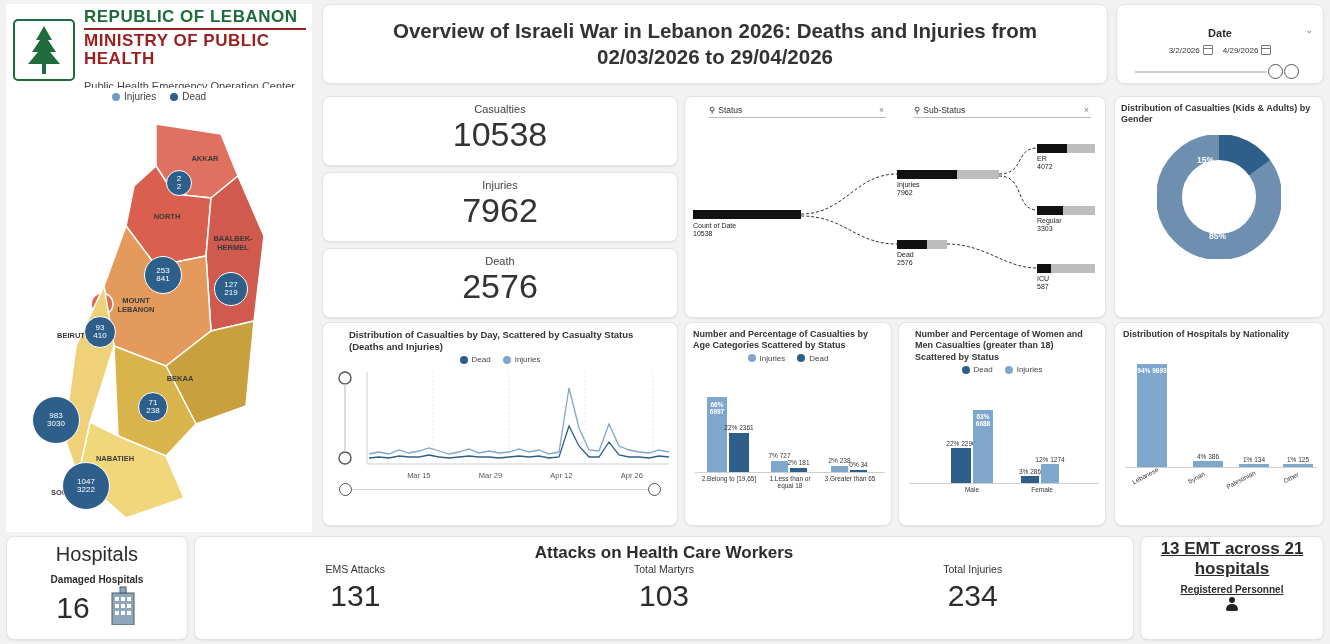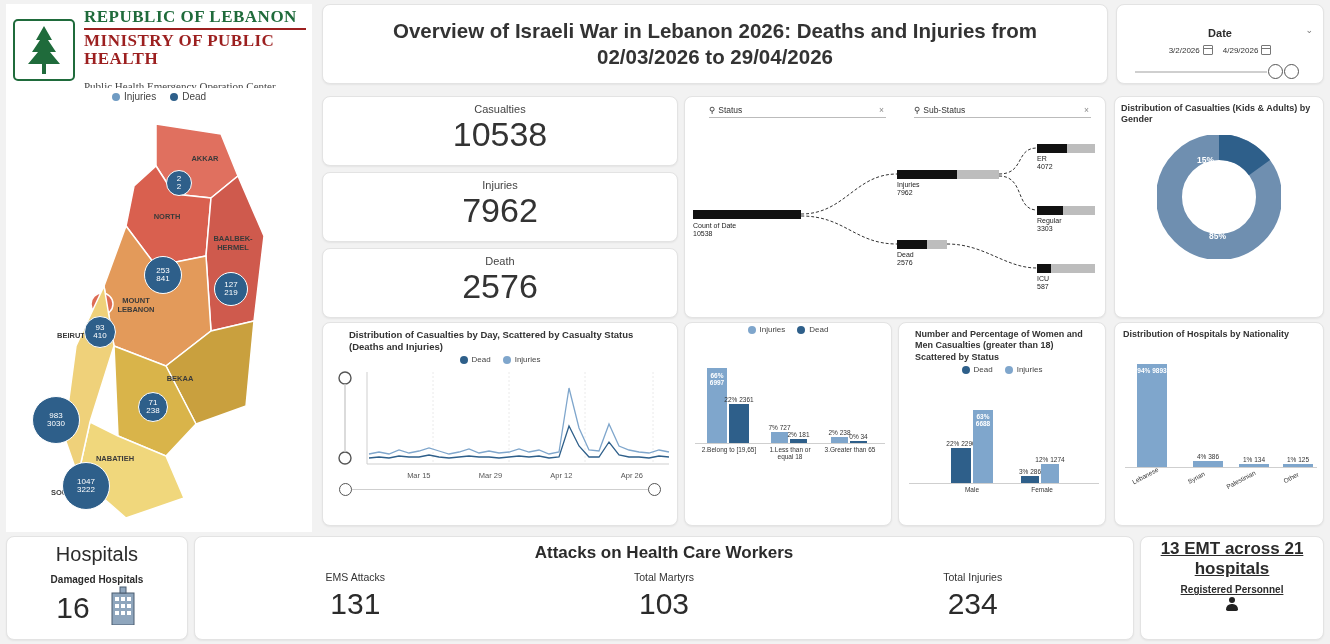--- a/index.html
+++ b/index.html
@@ -17,21 +17,21 @@
     border-radius:8px;
     box-shadow:0 1px 2px rgba(0,0,0,.06);
     position:absolute;
   }
   .ctitle { font-weight:bold; text-align:left; color:#333; }
 
   
   #logo { left:6px; top:4px; width:306px; height:96px; background:#fff; position:absolute; }
   .logo-row { display:flex; align-items:center; gap:8px; padding:4px 6px; }
   .tree { width:64px; height:64px; flex:0 0 64px; position:relative; }
-  .logo-text { line-height:1.05;font-family:Liberation Serif, serif; }
+  .logo-text { line-height:1.05; }
   .lt1 { font-size:17px; font-weight:bold; color:#1f6b3b; letter-spacing:.5px; }
   .lt2 { font-size:17px; font-weight:bold; color:#9c1f1f; letter-spacing:.5px; }
   .lt3 { font-size:11px; color:#444; margin-top:13px; }
   .lt-div { height:2px; background:#9c1f1f; margin:2px 0; }
 
   
   #mapcard { left:6px; top:88px; width:306px; height:444px; background:#fff; position:absolute; overflow:hidden; }
   .map-legend { display:flex; gap:14px; justify-content:center; font-size:10px; color:#444; padding-top:3px;}
   .dot { width:8px;height:8px;border-radius:50%;display:inline-block;margin-right:4px;vertical-align:middle;}
   .bubble {
@@ -98,21 +98,21 @@
   .bcat { position:absolute; font-size:6.5px; color:#333; text-align:center; line-height:1.1; }
   .inbar { position:absolute; font-size:6.5px; color:#fff; text-align:center; line-height:1.1; font-weight:bold;}
 
   
   #hosp { left:6px; top:536px; width:182px; height:104px; padding:6px; text-align:center;}
   #hosp .t { font-size:20px; font-weight:normal; }
   #hosp .s { font-size:10px; font-weight:bold; margin-top:8px;}
   #hosp .n { font-size:30px; margin-top:2px;}
   #attacks { left:194px; top:536px; width:940px; height:104px; padding:6px;}
   #attacks .t { font-size:17px; font-weight:bold; text-align:center;}
-  .att-row { display:flex; margin-top:8px; }
+  .att-row { display:flex; }
   .att { flex:1; text-align:center; }
   .att .l { font-size:10.5px; color:#333; }
   .att .v { font-size:30px; margin-top:4px; }
   #emt { left:1140px; top:536px; width:184px; height:104px; padding:2px; text-align:center;text-decoration:underline;}
   #emt .t { font-size:17px; font-weight:bold; line-height:1.15;}
   #emt .s { font-size:10px; font-weight:bold; margin-top:6px;}
   .person { width:14px;height:14px;margin:2px auto 0; position:relative;}
   .person:before{content:"";position:absolute;left:4px;top:0;width:6px;height:6px;border-radius:50%;background:#222;}
   .person:after{content:"";position:absolute;left:1px;top:7px;width:12px;height:7px;border-radius:6px 6px 2px 2px;background:#222;}
 </style>
@@ -351,20 +351,21 @@
     </div>
   </div>
   <div class="slider-h">
     <div class="ln"></div>
     <div class="kb" style="left:2px;"></div>
     <div class="kb" style="right:2px;"></div>
   </div>
 </div>
 
 <div class="card" id="agecard">
+  <div class="ctitle" style="font-size:9px; line-height:1.25; padding:6px 8px 0;">Number and Percentage of Casualties by Age Categories Scattered by Status</div>
   <div class="lc-legend">
     <span><i class="dot" style="background:#7fa6cc"></i><span>Injuries</span></span>
     <span><i class="dot" style="background:#2e5f8a"></i><span>Dead</span></span>
   </div>
   <div class="bar-area">
     <div class="bcol" style="left:22px; width:20px;">
       <div class="brect" style="height:76px; background:#7fa6cc; position:relative;">
         <div class="inbar" style="left:0; right:0; top:4px;">66%
 6997</div>
       </div>

